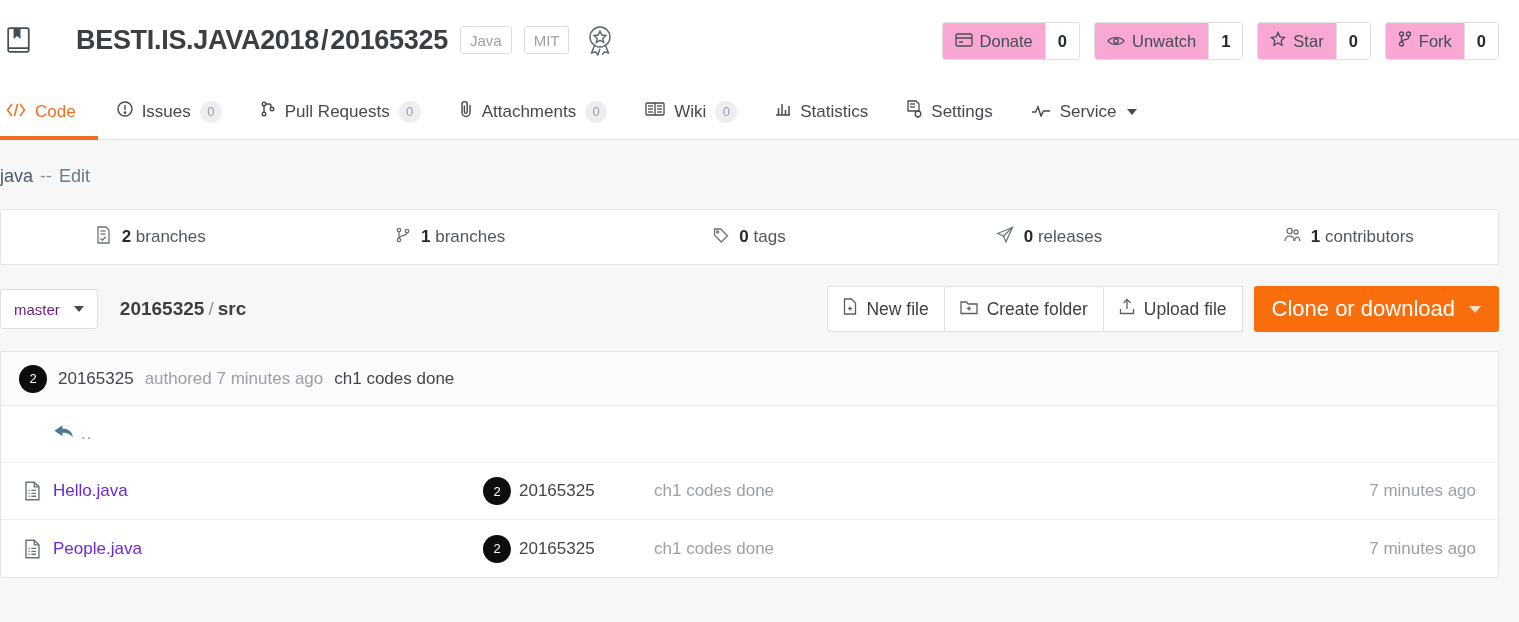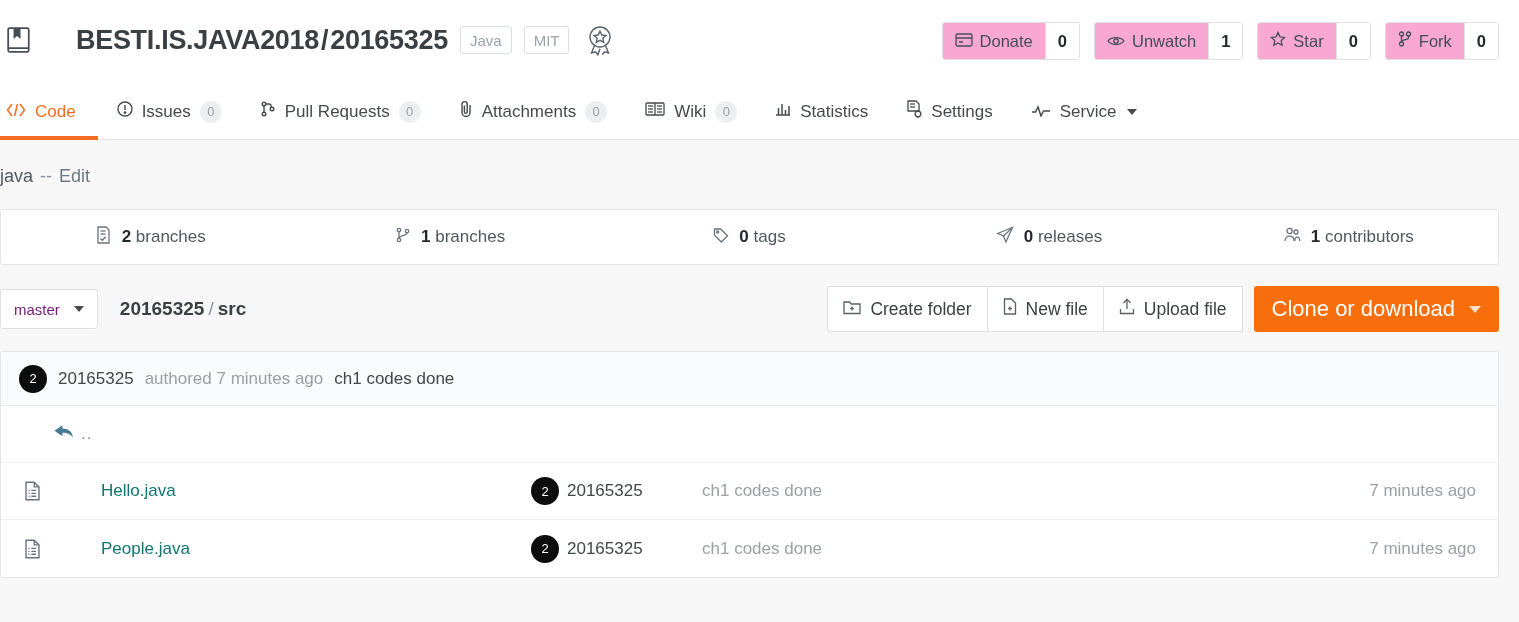--- a/index.html
+++ b/index.html
@@ -306,24 +306,23 @@
   .file-row .col-icon {
     width: 52px;
     display: flex;
     justify-content: flex-end;
     padding-right: 12px;
     color: #6a737d;
     flex: none;
   }
   .file-row .col-name {
     width: 430px;
-    color: #0f766e;
+    color: #6d28d9;
     white-space: nowrap;
     overflow: hidden;
-    margin-left: 48px;
   }
   .file-row .col-avatar { width: 36px; flex: none; display: flex; }
   .file-row .col-author { width: 135px; color: #41464b; }
   .file-row .col-msg { flex: 1; color: #9aa0a6; }
   .file-row .col-time {
     width: 180px;
     text-align: right;
     padding-right: 22px;
     color: #9aa0a6;
   }
@@ -603,38 +602,38 @@
       <span class="caret"></span>
     </div>
 
     <div class="breadcrumb">
       <span class="crumb-link">20165325</span><span class="crumb-sep">/</span><span class="crumb-current">src</span>
     </div>
 
     <div class="toolbar-right">
       <div class="tb-btn">
         <span>
+          <svg viewBox="0 0 14 17" width="14" height="17" fill="none" stroke="currentColor" stroke-width="1.3">
+            <path d="M1.5 1 h7 l4 4 v11 h-11 Z"></path>
+              <path d="M7 8.5 v4"></path>
+              <path d="M5 10.5 h4"></path>
+          </svg>
+        </span>
+        <span>New file</span>
+      </div>
+
+      <div class="tb-btn">
+        <span>
           <svg viewBox="0 0 18 15" width="18" height="15" fill="none" stroke="currentColor" stroke-width="1.3">
             <path d="M1 13.5 V2 h5.5 l1.8 2 h8.7 v9.5 z"></path>
               <path d="M9 6.5 v4"></path>
               <path d="M7 8.5 h4"></path>
           </svg>
         </span>
         <span>Create folder</span>
-      </div>
-
-      <div class="tb-btn">
-        <span>
-          <svg viewBox="0 0 14 17" width="14" height="17" fill="none" stroke="currentColor" stroke-width="1.3">
-            <path d="M1.5 1 h7 l4 4 v11 h-11 Z"></path>
-              <path d="M7 8.5 v4"></path>
-              <path d="M5 10.5 h4"></path>
-          </svg>
-        </span>
-        <span>New file</span>
       </div>
 
       <div class="tb-btn">
         <span>
           <svg viewBox="0 0 16 17" width="16" height="17" fill="none" stroke="currentColor" stroke-width="1.3">
             <path d="M8 11 V1.5"></path>
               <path d="M4.5 5 L8 1.5 11.5 5"></path>
               <path d="M1.5 11 v4.5 h13 V11"></path>
           </svg>
         </span>

